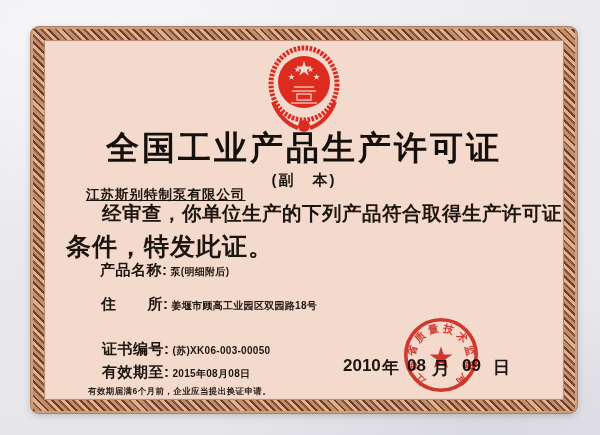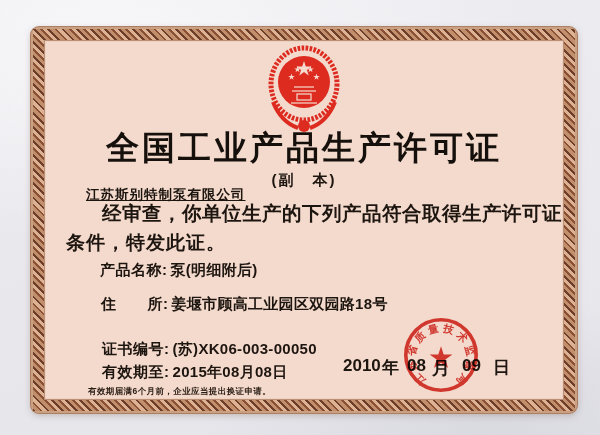--- a/index.html
+++ b/index.html
@@ -52,25 +52,25 @@
   .company{
     position:absolute;top:146px;left:42px;
     font-size:13.5px;font-weight:600;letter-spacing:1px;text-decoration:underline;
   }
   .stmt1{
     position:absolute;top:160px;left:58px;
     font-size:19.5px;font-weight:bold;letter-spacing:.5px;white-space:nowrap;
   }
   .stmt2{
     position:absolute;top:190px;left:22px;
-    font-size:19px;font-weight:bold;letter-spacing:1px;
+    font-size:25px;font-weight:bold;letter-spacing:1px;
   }
   .field{position:absolute;white-space:nowrap;}
   .flabel{font-size:15px;font-weight:bold;letter-spacing:.5px;}
-  .fvalue{font-size:15px;font-weight:bold;letter-spacing:.3px;margin-left:3px;}
+  .fvalue{font-size:10px;font-weight:bold;letter-spacing:.3px;margin-left:3px;}
   .f-product{top:221px;left:56px;}
   .f-address{top:255px;left:57px;}
   .f-prodaddr{top:277px;left:57px;}
   .f-certno{top:300px;left:58px;}
   .f-valid{top:323px;left:58px;}
   .validity-note{
     position:absolute;top:346px;left:44px;
     font-size:8.5px;font-weight:bold;letter-spacing:.4px;color:#2a1d14;
   }
   .date-row{position:absolute;top:316px;left:0;width:100%;height:24px;}

